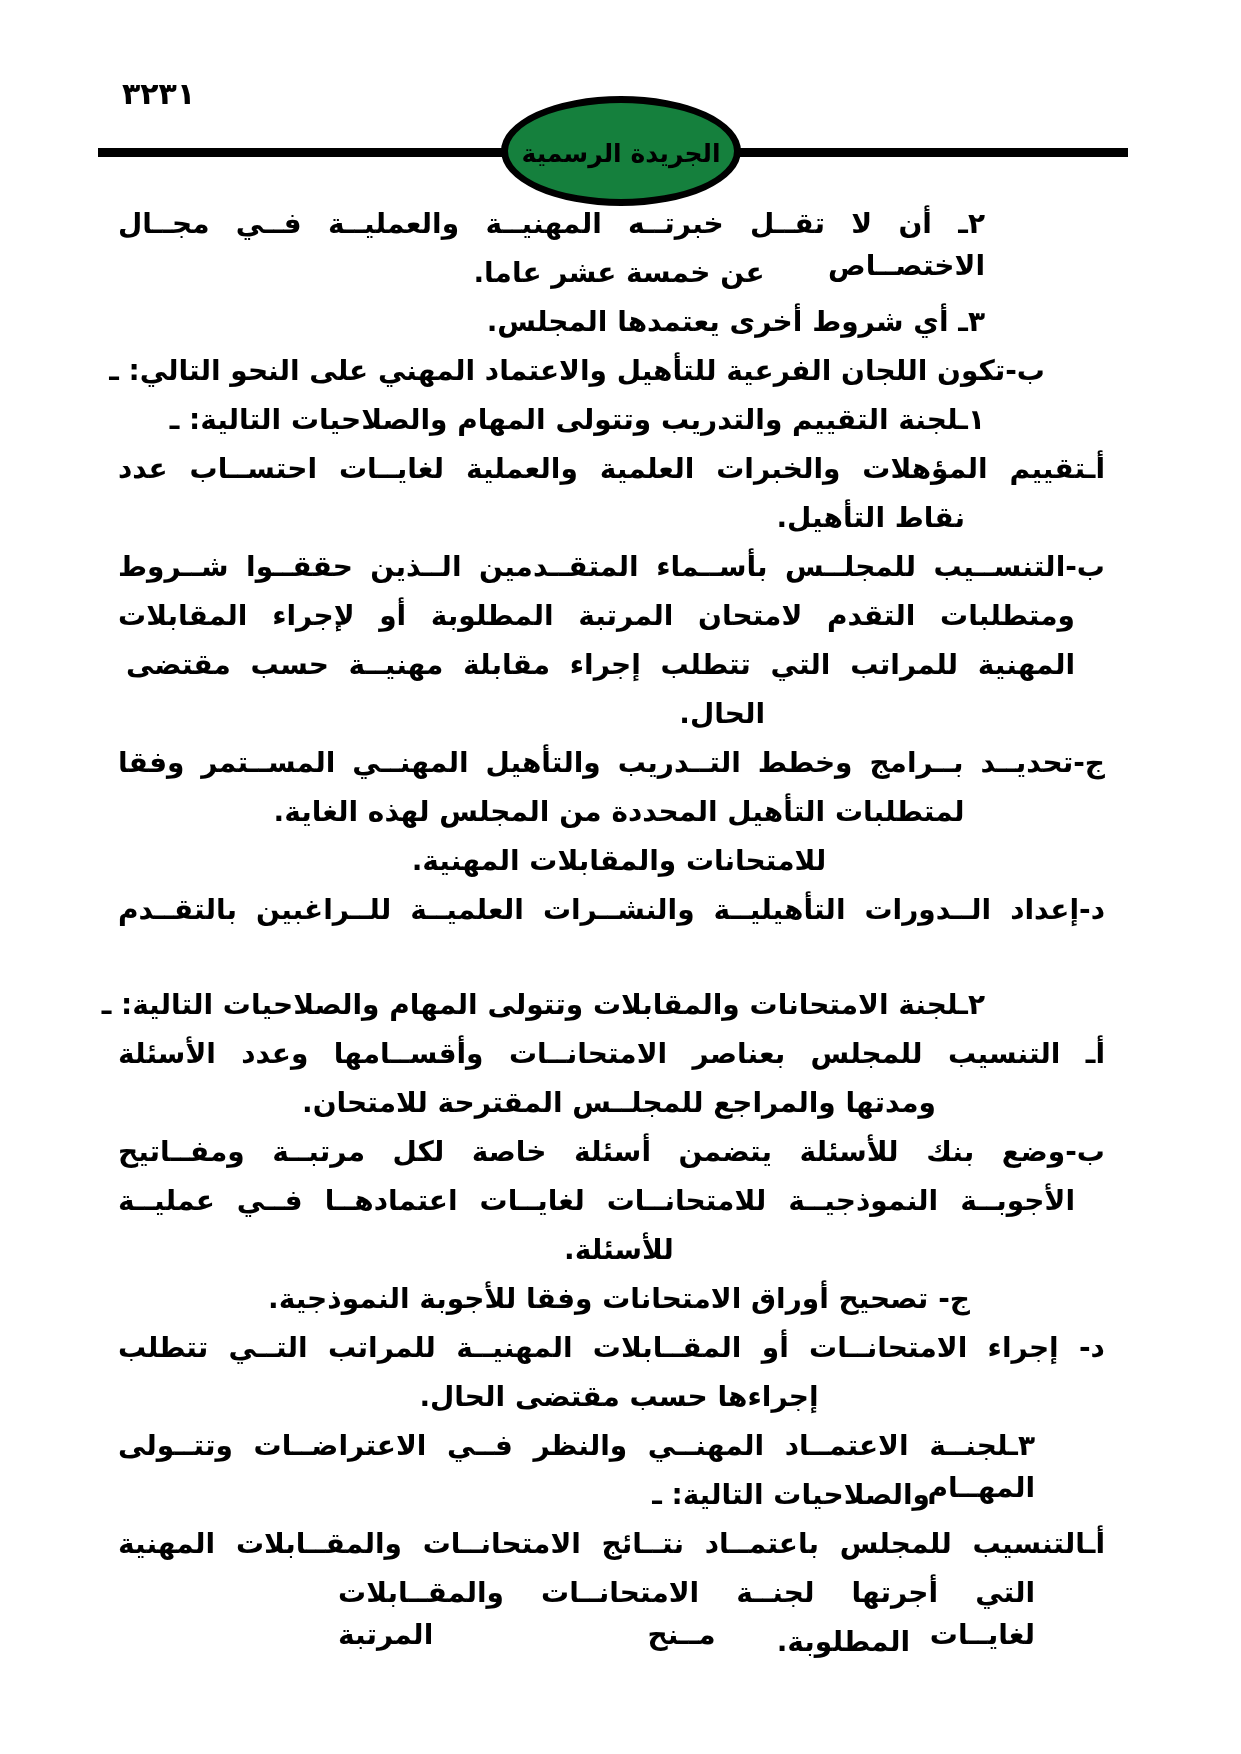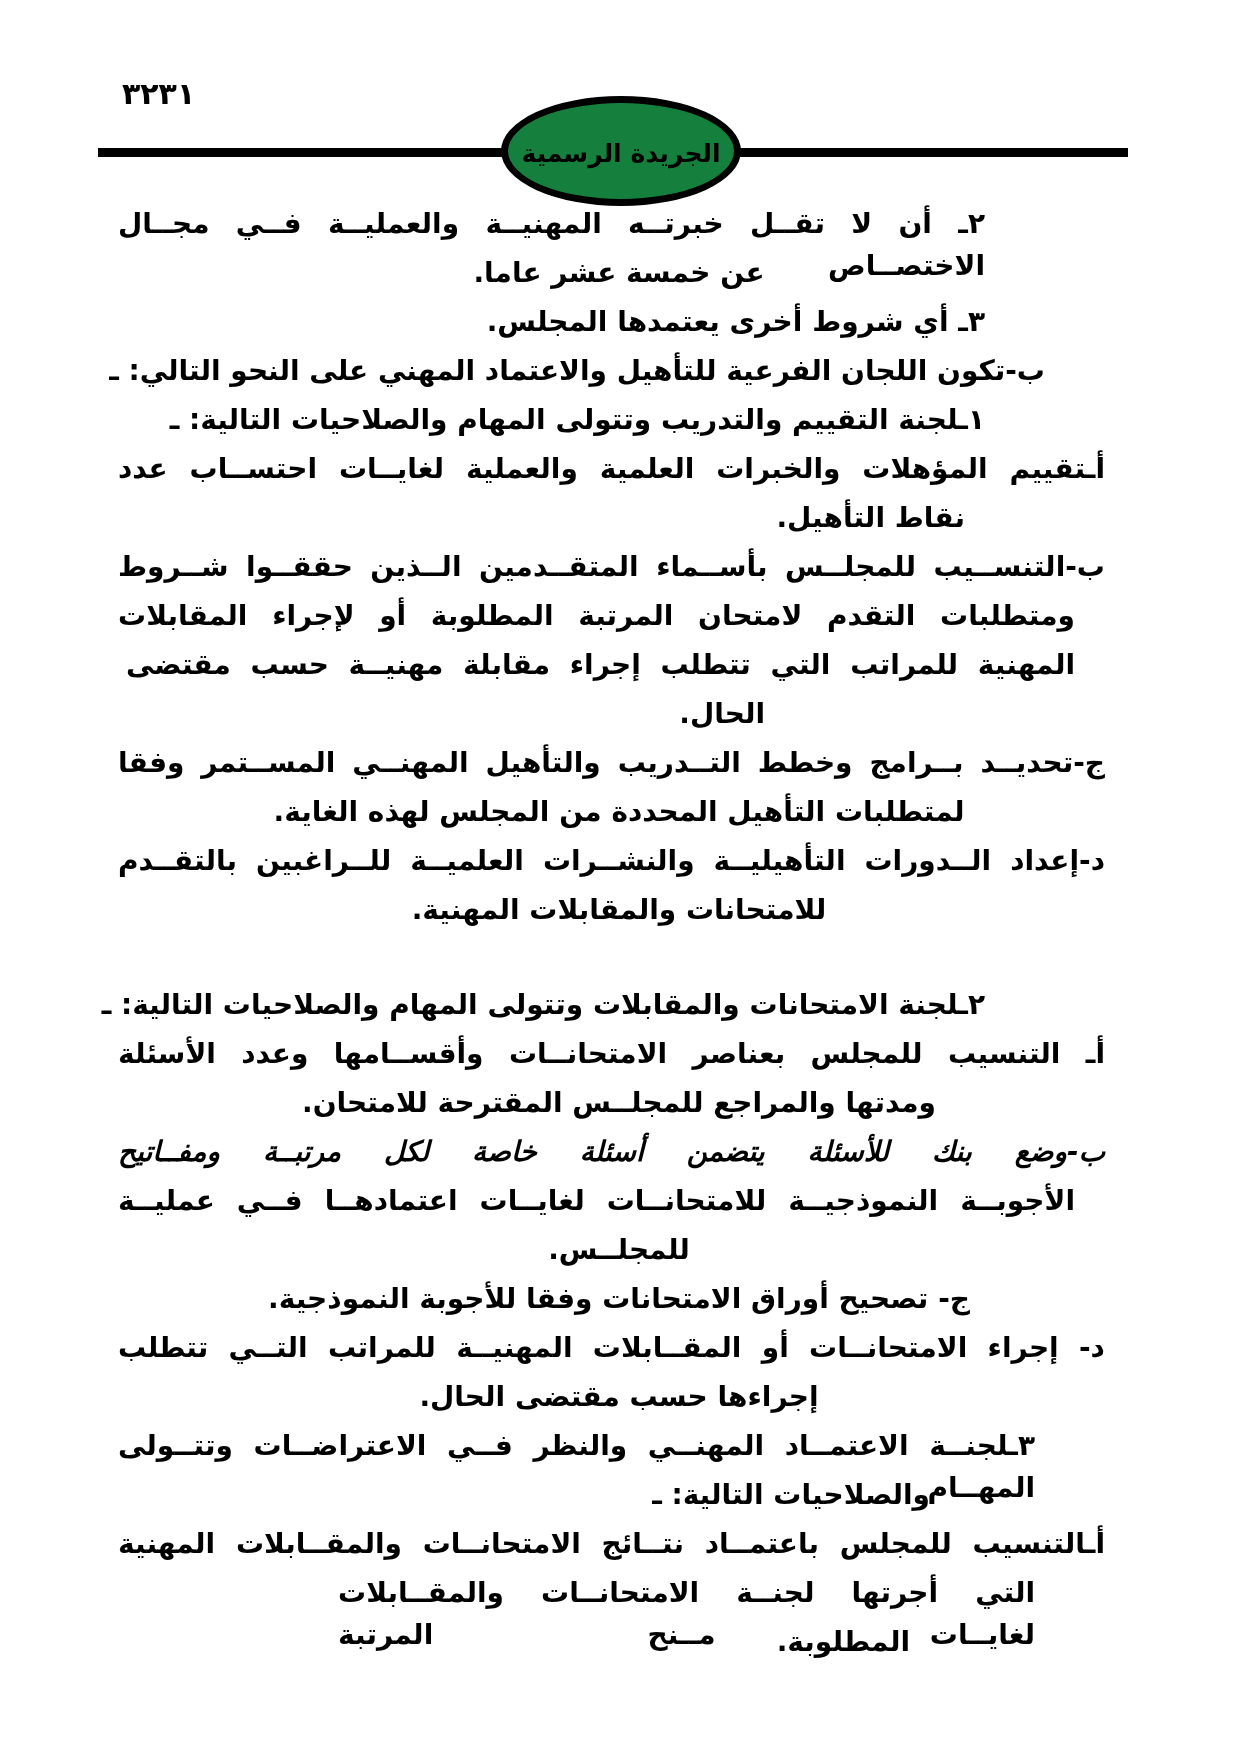--- a/index.html
+++ b/index.html
@@ -85,28 +85,28 @@
       <div class="ln ln-start" style="padding-right: 75px; text-align: right;">ب-تكون اللجان الفرعية للتأهيل والاعتماد المهني على النحو التالي: ـ</div>
       <div class="ln ln-start" style="padding-right: 135px;">١ـلجنة التقييم والتدريب وتتولى المهام والصلاحيات التالية: ـ</div>
       <div class="ln ln-full" style="padding-right: 15px;">أـتقييم المؤهلات والخبرات العلمية والعملية لغايــات احتســاب عدد</div>
       <div class="ln ln-start" style="padding-right: 155px;">نقاط التأهيل.</div>
       <div class="ln ln-full" style="padding-right: 15px;">ب-التنســيب للمجلــس بأســماء المتقــدمين الــذين حققــوا شــروط</div>
       <div class="ln ln-full" style="padding-right: 45px;">ومتطلبات التقدم لامتحان المرتبة المطلوبة أو لإجراء المقابلات</div>
       <div class="ln ln-full" style="padding-right: 45px; margin-left: 8px;">المهنية للمراتب التي تتطلب إجراء مقابلة مهنيــة حسب مقتضى</div>
       <div class="ln ln-start" style="padding-right: 355px;">الحال.</div>
       <div class="ln ln-full" style="padding-right: 15px;">ج-تحديــد بــرامج وخطط التــدريب والتأهيل المهنــي المســتمر وفقا</div>
       <div class="ln ln-center">لمتطلبات التأهيل المحددة من المجلس لهذه الغاية.</div>
+      <div class="ln ln-center">للامتحانات والمقابلات المهنية.</div>
       <div class="ln ln-full" style="padding-right: 15px;">د-إعداد الــدورات التأهيليــة والنشــرات العلميــة للــراغبين بالتقــدم</div>
-      <div class="ln ln-center">للامتحانات والمقابلات المهنية.</div>
       <div class="ln ln-start" style="padding-right: 135px; margin-top: 46px;">٢ـلجنة الامتحانات والمقابلات وتتولى المهام والصلاحيات التالية: ـ</div>
       <div class="ln ln-full" style="padding-right: 15px;">أـ التنسيب للمجلس بعناصر الامتحانــات وأقســامها وعدد الأسئلة</div>
       <div class="ln ln-center">ومدتها والمراجع للمجلــس المقترحة للامتحان.</div>
-      <div class="ln ln-full" style="padding-right: 15px; font-style: italic;">ب-وضع بنك للأسئلة يتضمن أسئلة خاصة لكل مرتبــة ومفــاتيح</div>
+      <div class="ln ln-full" style="padding-right: 15px;">ب-وضع بنك للأسئلة يتضمن أسئلة خاصة لكل مرتبــة ومفــاتيح</div>
       <div class="ln ln-full" style="padding-right: 45px;">الأجوبــة النموذجيــة للامتحانــات لغايــات اعتمادهــا فــي عمليــة</div>
-      <div class="ln ln-center">للمجلــس.</div>
+      <div class="ln ln-center">للأسئلة.</div>
       <div class="ln ln-center">ج- تصحيح أوراق الامتحانات وفقا للأجوبة النموذجية.</div>
       <div class="ln ln-full" style="padding-right: 15px;">د- إجراء الامتحانــات أو المقــابلات المهنيــة للمراتب التــي تتطلب</div>
       <div class="ln ln-center">إجراءها حسب مقتضى الحال.</div>
       <div class="ln ln-full" style="padding-right: 85px;">٣ـلجنــة الاعتمــاد المهنــي والنظر فــي الاعتراضــات وتتــولى المهــام</div>
       <div class="ln ln-start" style="padding-right: 190px;">والصلاحيات التالية: ـ</div>
       <div class="ln ln-full" style="padding-right: 15px;">أـالتنسيب للمجلس باعتمــاد نتــائج الامتحانــات والمقــابلات المهنية</div>
       <div class="ln ln-full" style="padding-right: 85px; padding-left: 220px;">التي أجرتها لجنــة الامتحانــات والمقــابلات لغايــات مــنح المرتبة</div>
       <div class="ln ln-start" style="padding-right: 210px;">المطلوبة.</div>
     </div>
 

